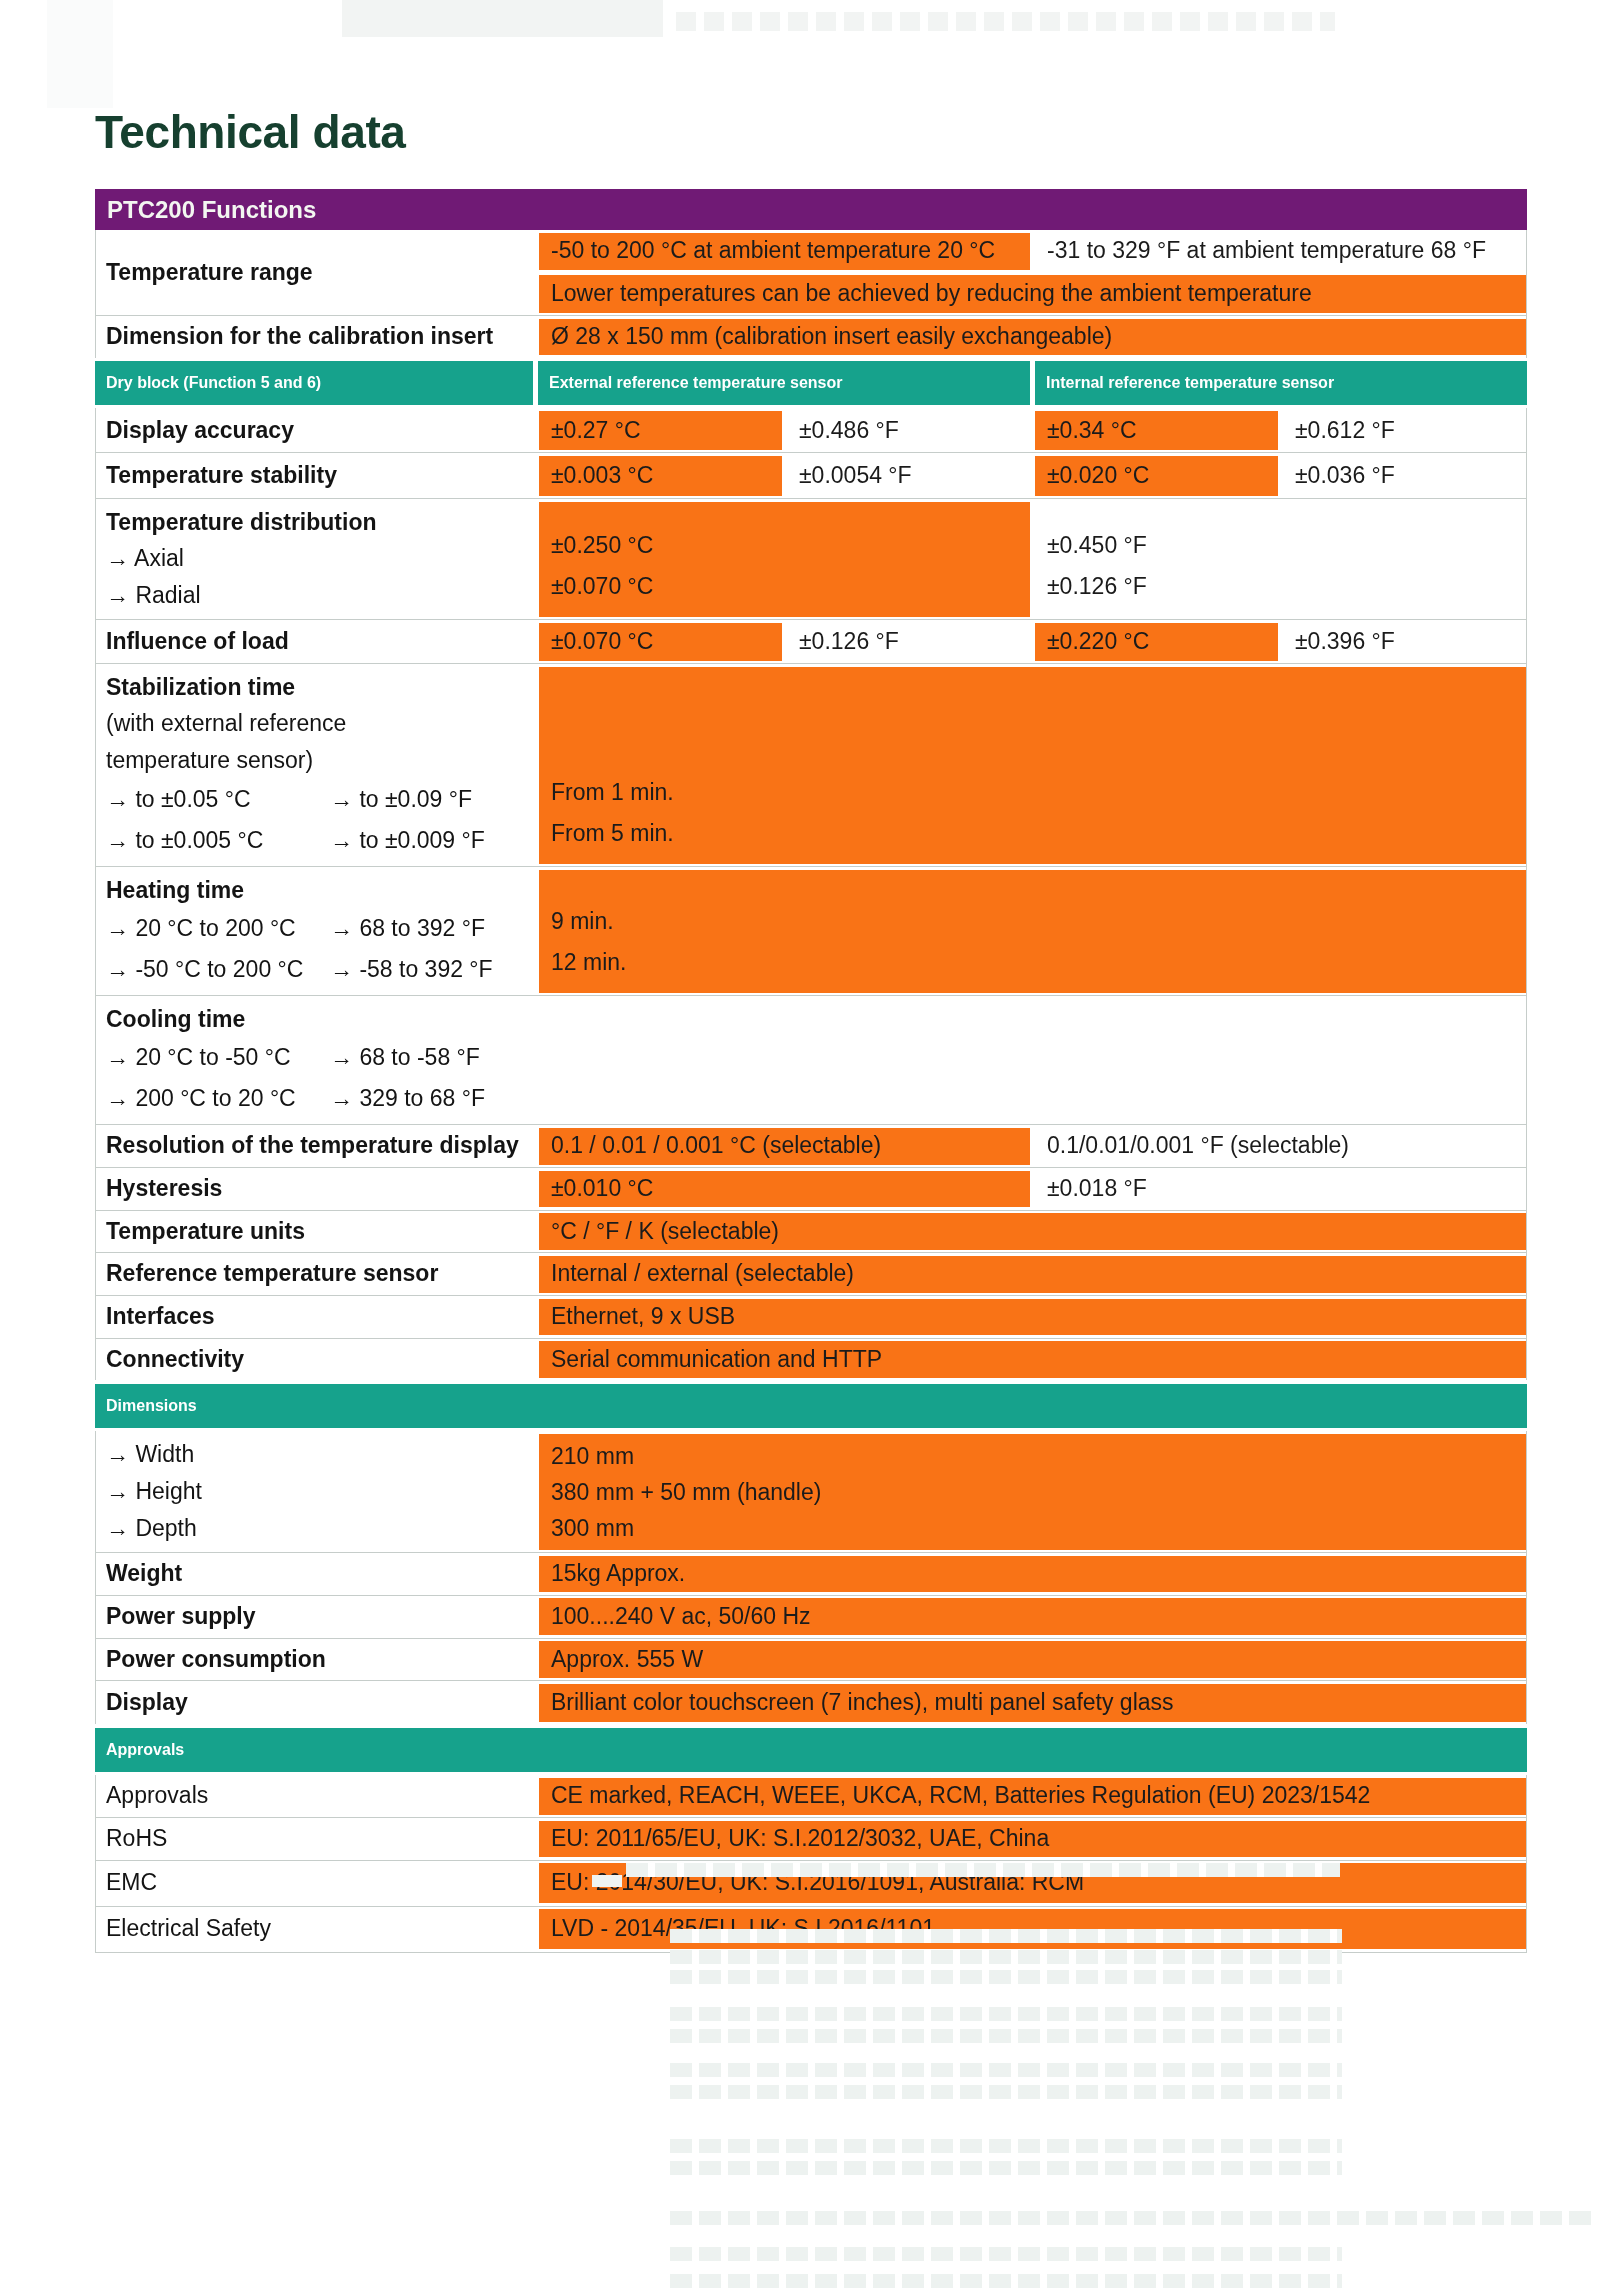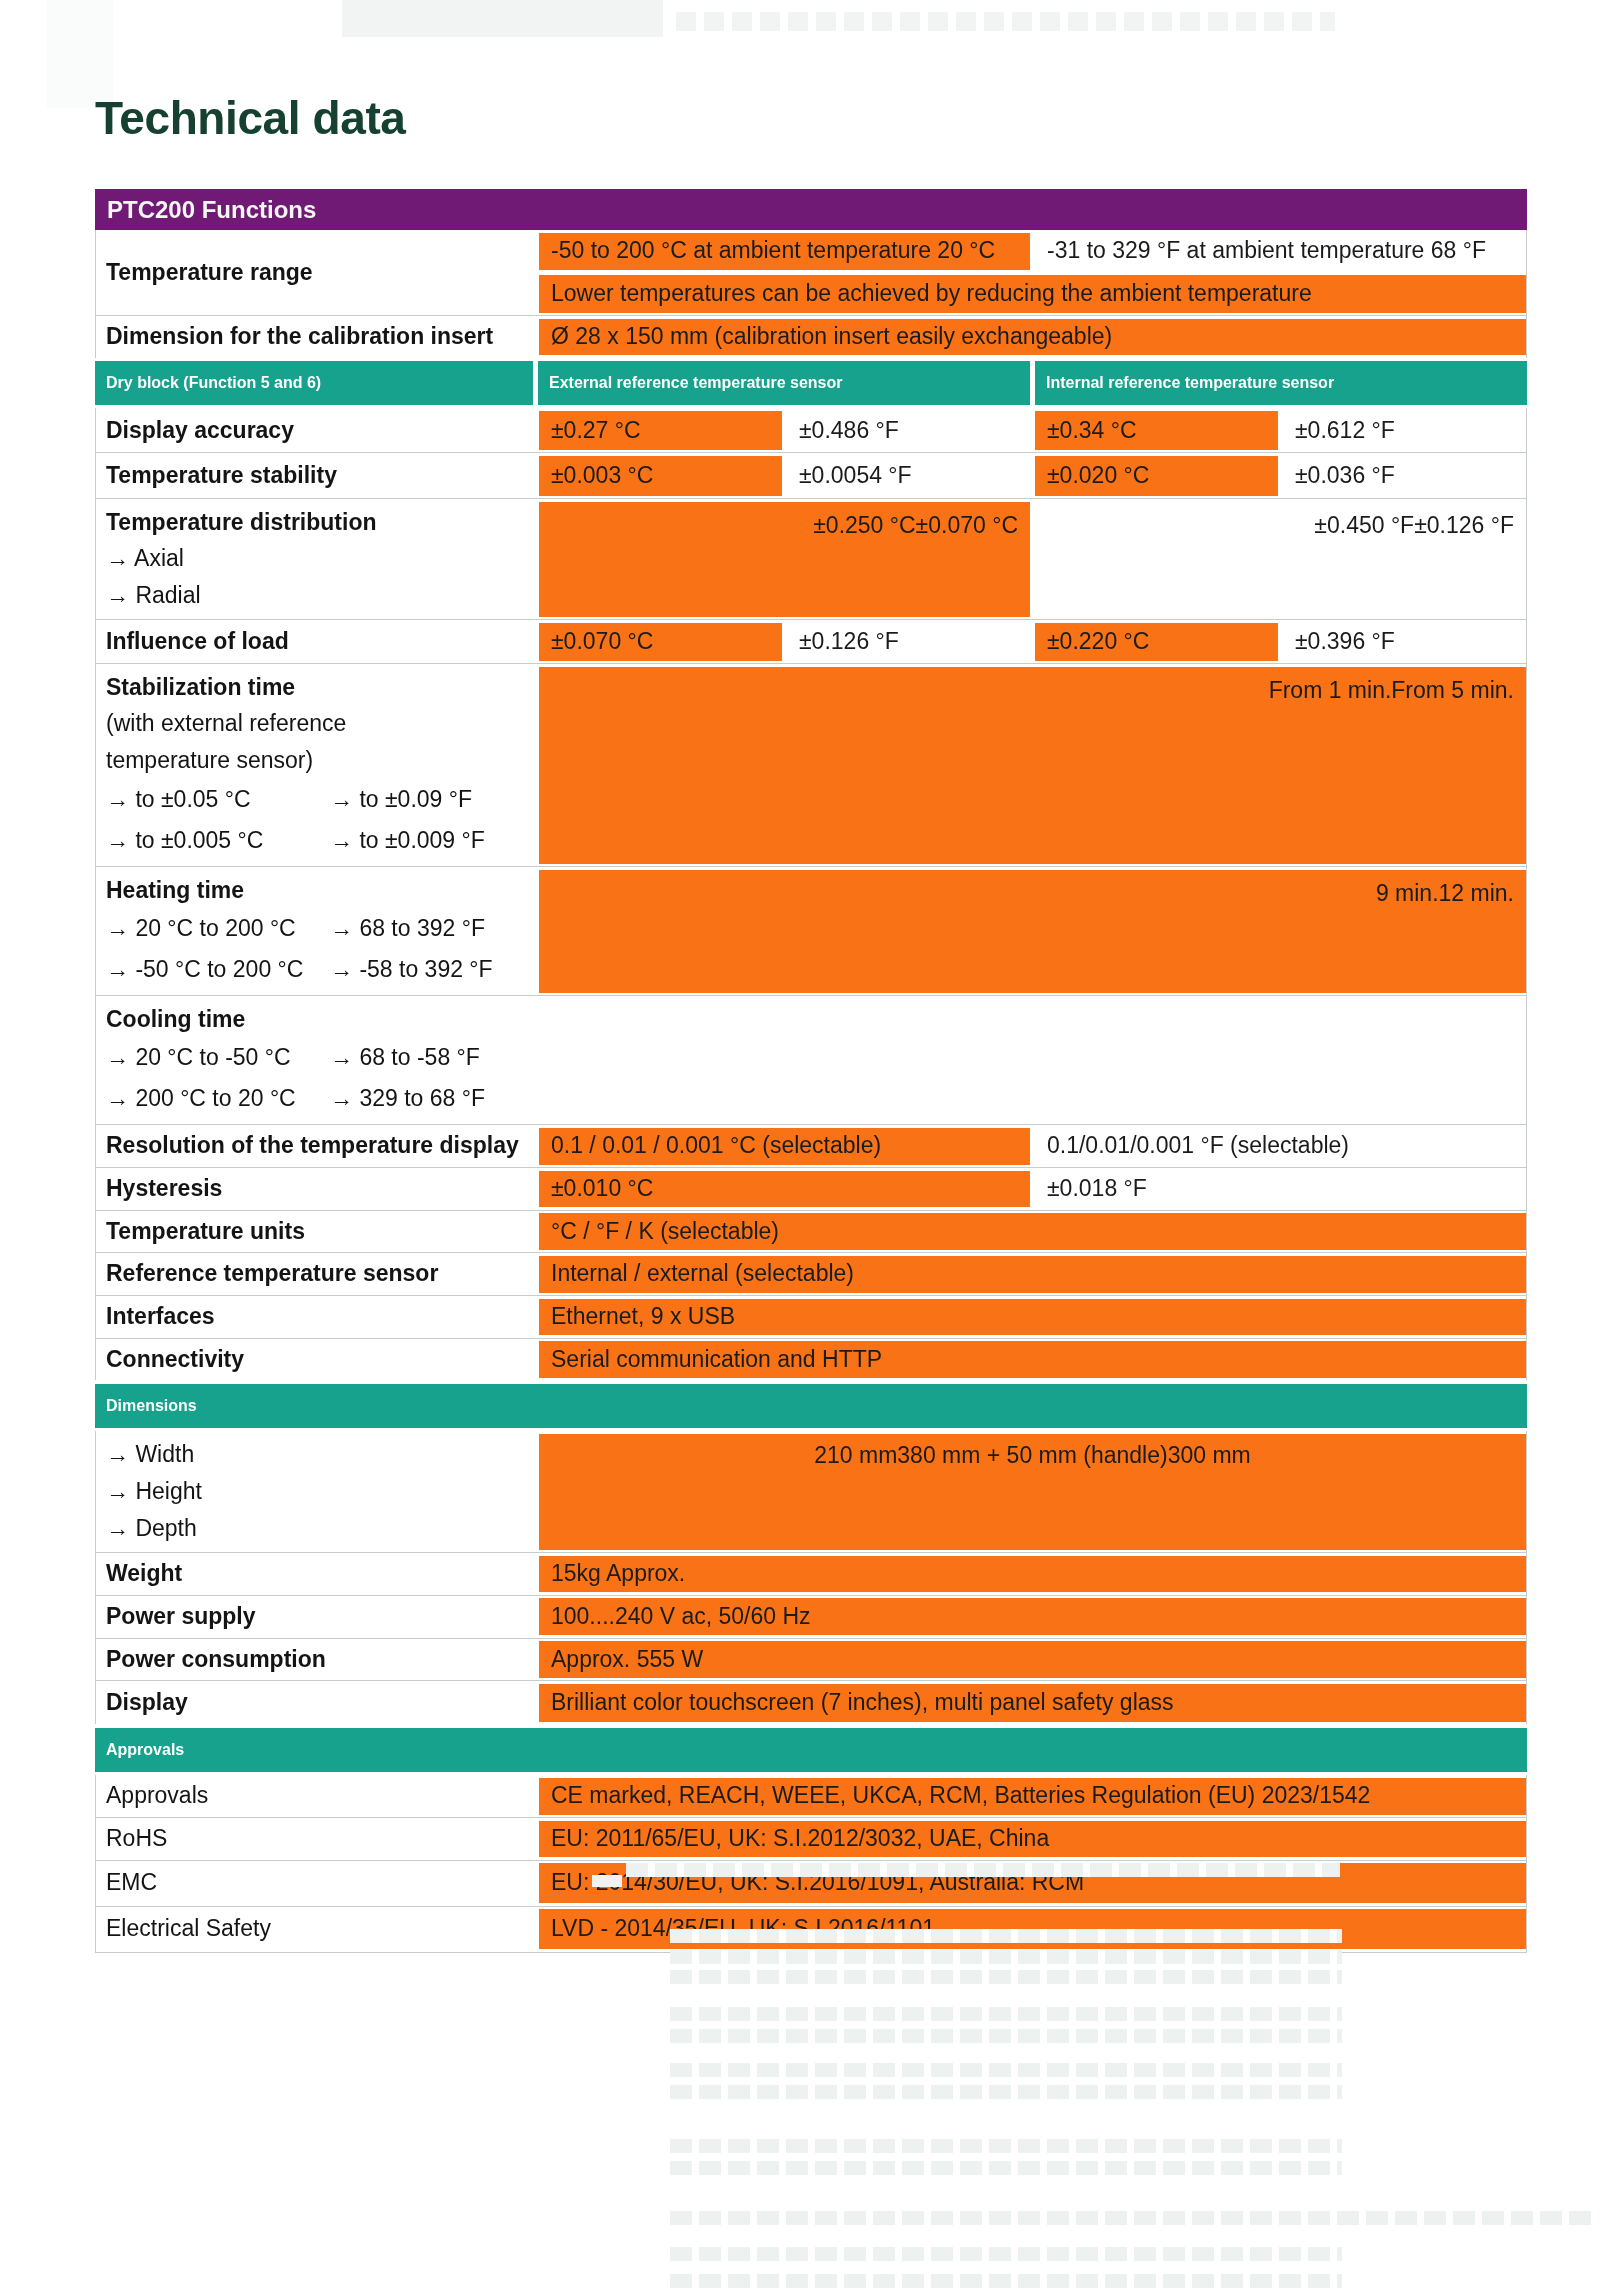--- a/index.html
+++ b/index.html
@@ -2,21 +2,21 @@
 <html style="font-size:13.5px"><head>
 <meta charset="utf-8">
 <style>
   html,body { margin:0; padding:0; background:#ffffff; }
   .page {
     position:relative; width:1623px; height:2295px; background:#ffffff;
     font-family:"Liberation Sans", sans-serif; color:#1b1b1b; overflow:hidden;
   }
   .ghost { position:absolute; }
   .page-title {
-    position:absolute; left:95px; top:91px; margin:0;
+    position:absolute; left:95px; top:105px; margin:0;
     font-size:46px; font-weight:700; color:#16402F; letter-spacing:-0.4px;
   }
   .tbl { position:absolute; left:95px; top:189px; width:1432px; }
   .r { display:flex; box-sizing:border-box; }
   .r.body { border-left:1.7px solid #C6CDCA; border-right:1.7px solid #C6CDCA; background:#fff; }
   .r.body + .r.body { border-top:1.7px solid #C6CDCA; }
   .r.body.last { border-bottom:1.7px solid #C6CDCA; }
   
   .hdark {
     min-height:41px; background:#701a75; color:#F3F6F1;
@@ -48,21 +48,21 @@
   .vals { flex:1; display:flex; min-width:0; }
   .vcol { flex:1; display:flex; flex-direction:column; min-width:0; }
   .vrow { flex:1; display:flex; min-width:0; }
   .cell {
     flex:1 1 0; min-width:0; margin:2.5px 0 2.5px 5px; padding:3.4px 12px;
     display:flex; align-items:center; box-sizing:border-box;
     font-size:23px; line-height:1.3; white-space:nowrap;
   }
   .cell.g { background:#f97316; }
   .cell.w { background:#ffffff; }
-  .cell.stack { flex-direction:row; align-items:flex-start; justify-content:flex-end; line-height:41px; padding-bottom:10px;text-align:center; }
+  .cell.stack { flex-direction:column; align-items:flex-start; justify-content:flex-end; line-height:41px; padding-bottom:10px;text-align:center; }
   .cell.stack.center { justify-content:center; line-height:36px; padding-bottom:3.4px; }
   
   .h100 { min-height:85px; } .h50 { min-height:42px; } .h52 { min-height:44px; }
   .h54 { min-height:46px; } .h124 { min-height:105px; } .h186 { min-height:157px; }
   .h122 { min-height:103px; } .h126 { min-height:107px; }
   .h46 { min-height:39px; } .h116 { min-height:98px; } .h56 { min-height:47px; }
   .stripe { position:absolute; height:13.5px; background:repeating-linear-gradient(90deg,#EDF2F0 0 22px,#ffffff 22px 29px); }
 </style>
 </head>
 <body>

